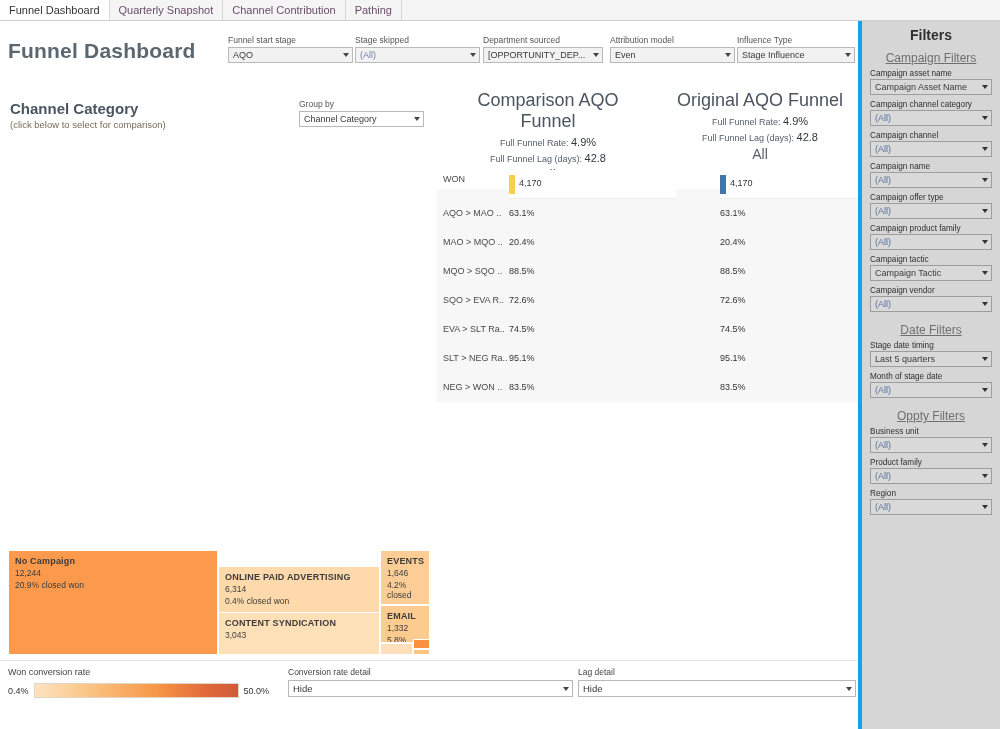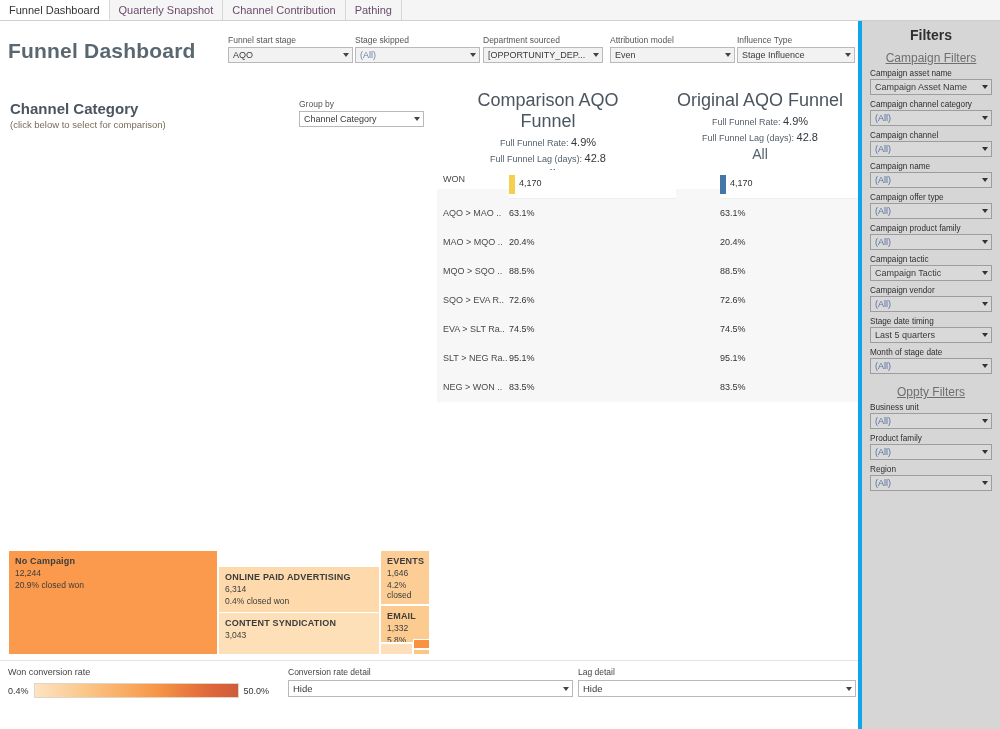--- a/index.html
+++ b/index.html
@@ -502,20 +502,21 @@
             <span class="caret"></span>
           </div>
         </div>
         <div class="sb-field">
           <div class="f-label">Campaign vendor</div>
           <div class="sel all">
             <span class="txt">(All)</span>
             <span class="caret"></span>
           </div>
         </div>
+        <div class="sb-section">Date Filters</div>
         <div class="sb-field">
           <div class="f-label">Stage date timing</div>
           <div class="sel">
             <span class="txt">Last 5 quarters</span>
             <span class="caret"></span>
           </div>
         </div>
         <div class="sb-field">
           <div class="f-label">Month of stage date</div>
           <div class="sel all">

